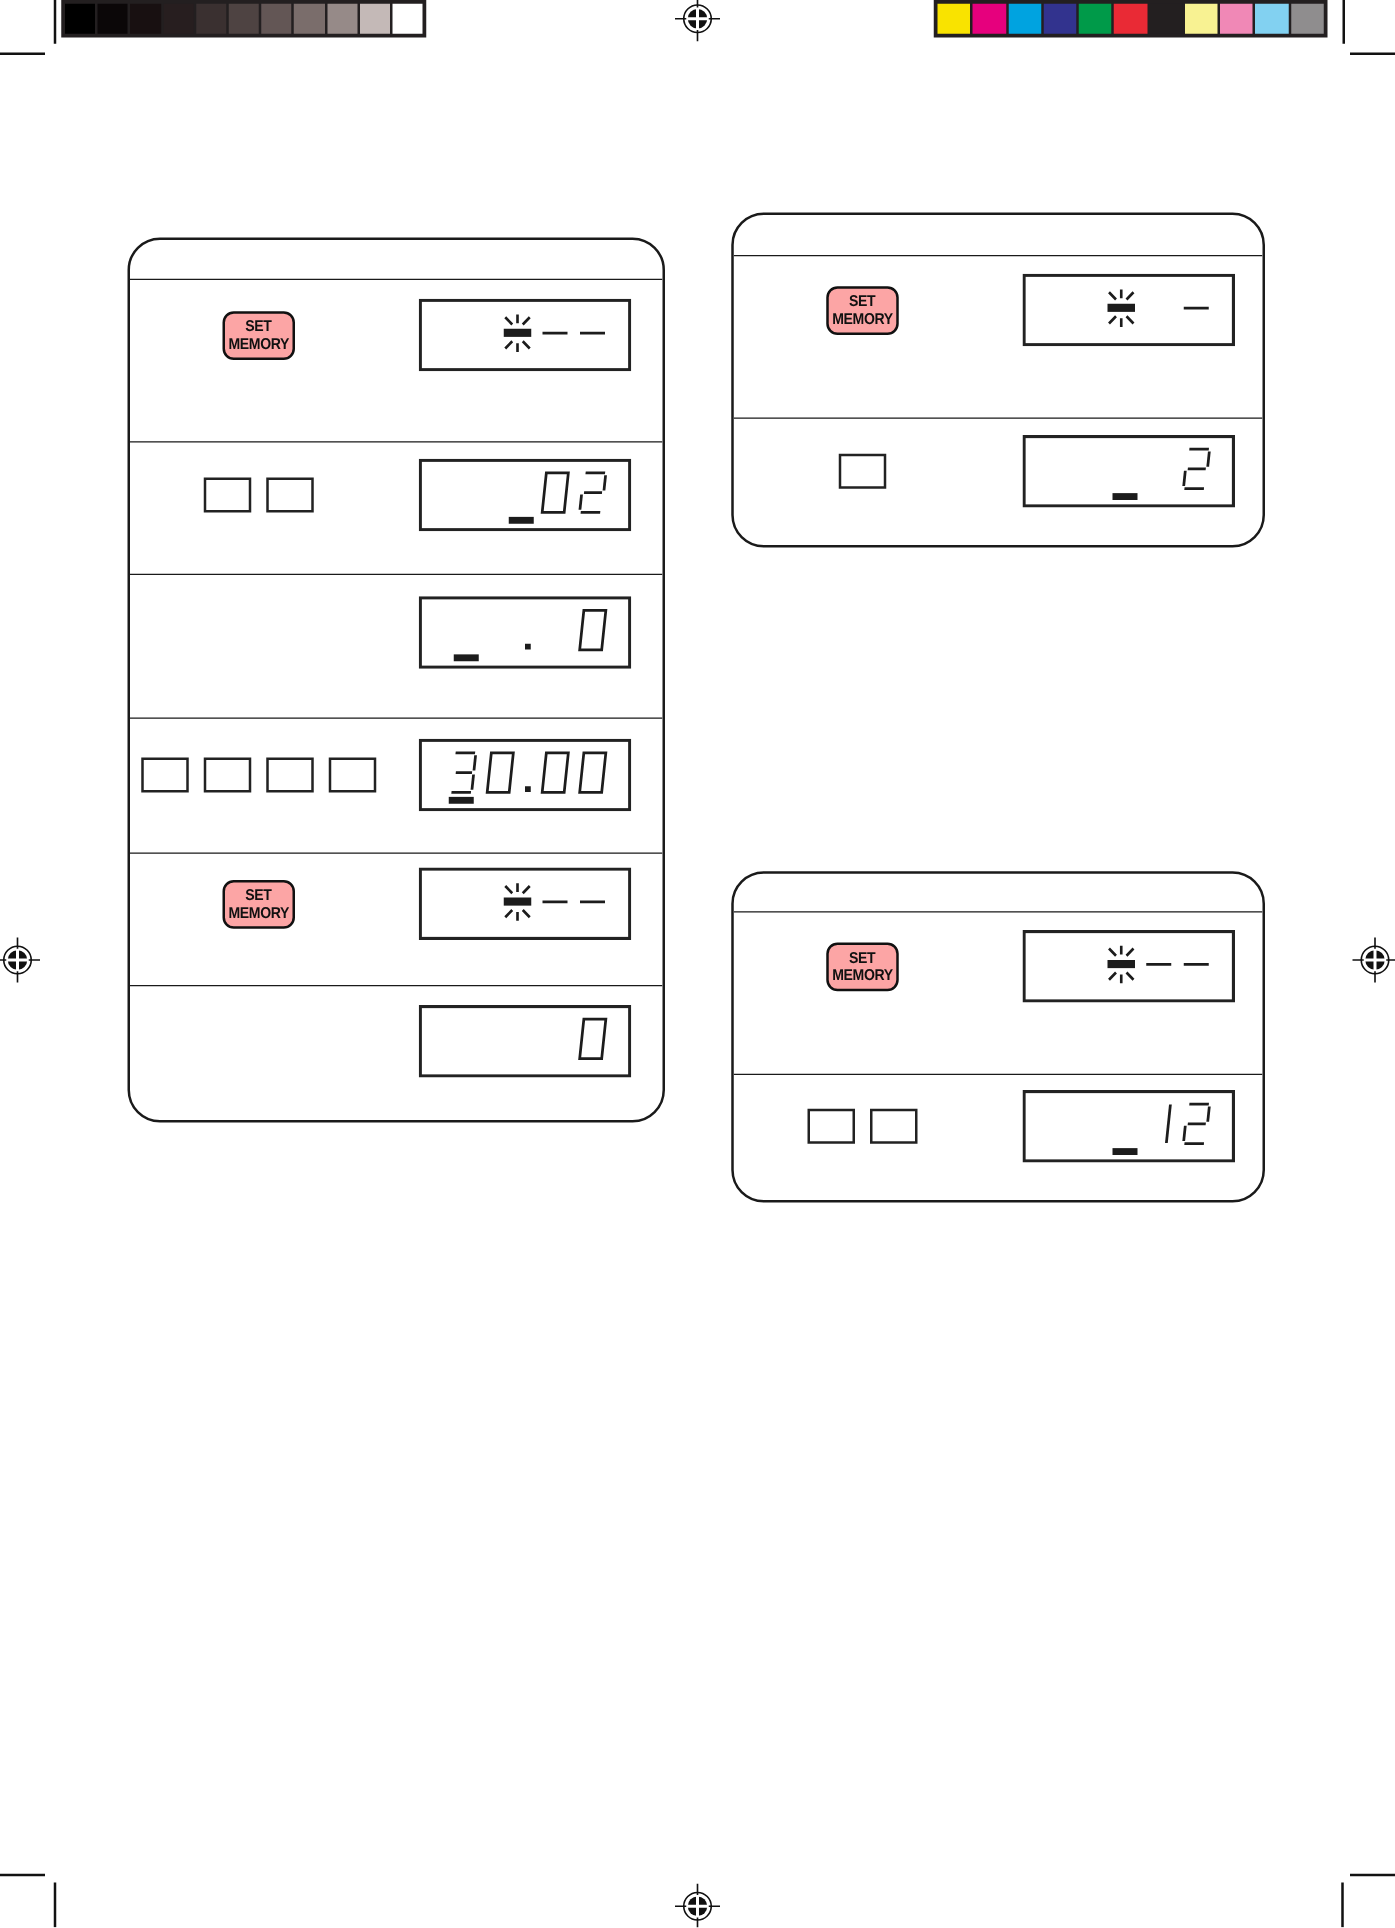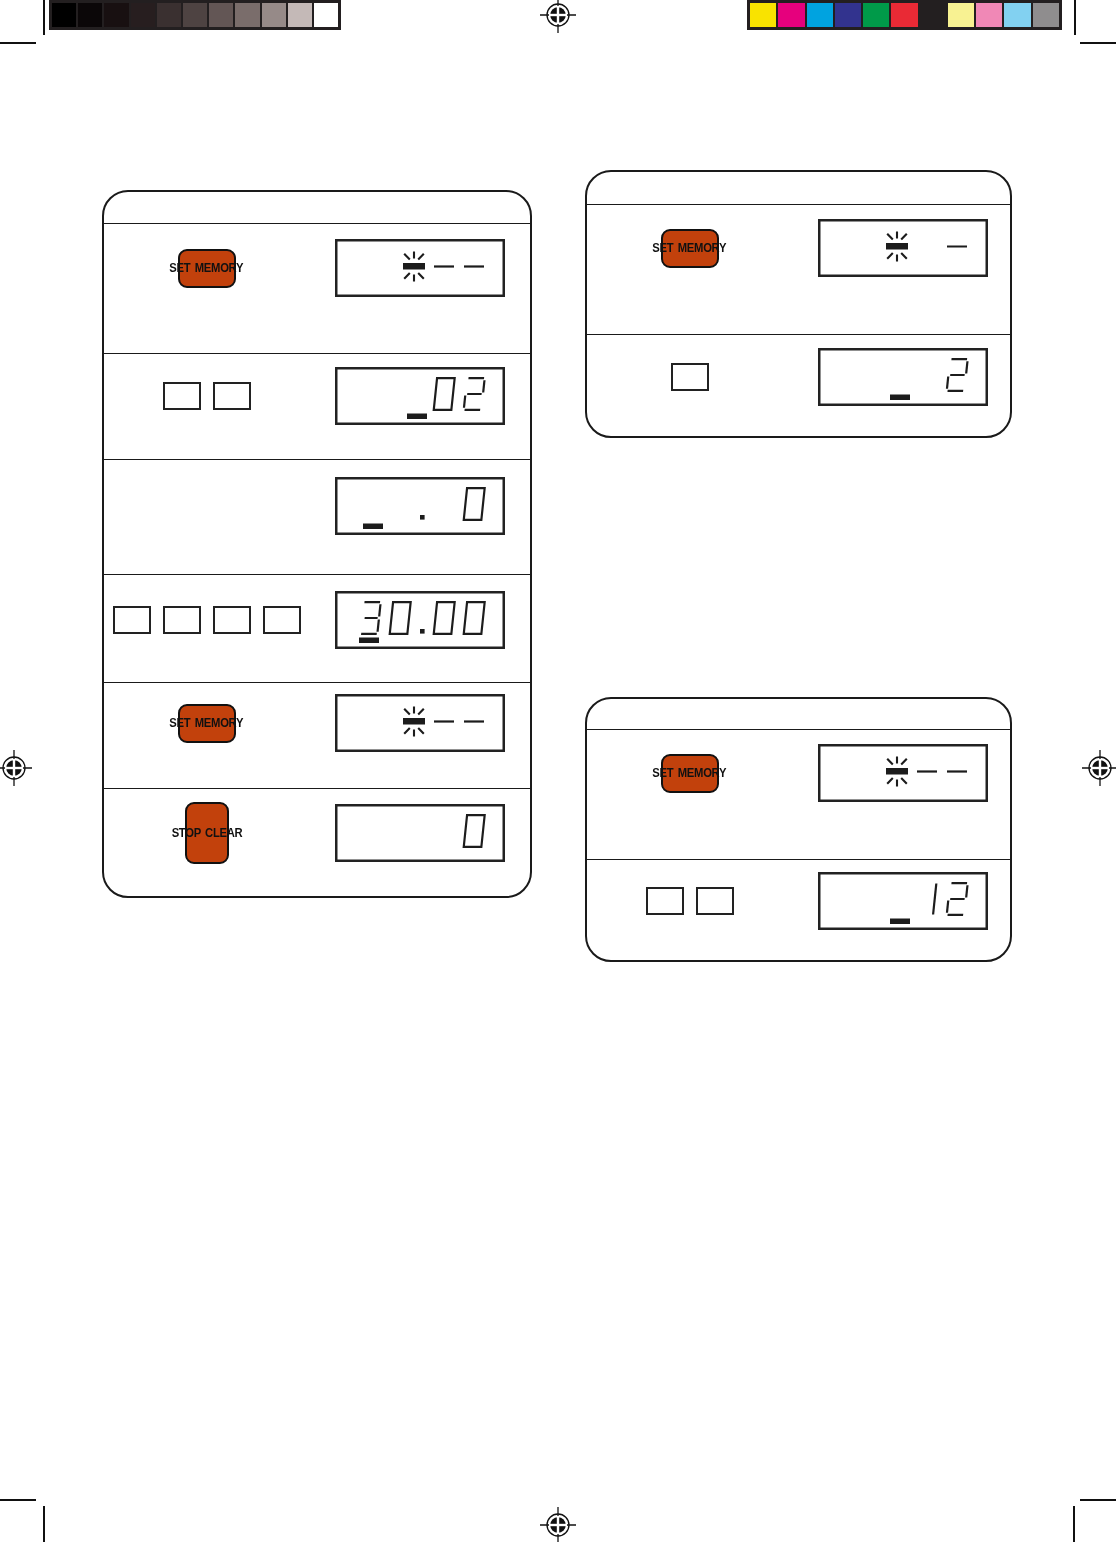--- a/index.html
+++ b/index.html
@@ -15,22 +15,22 @@
   
   .reg { position:absolute; width:40px; height:40px; }
   
   .panel { position:absolute; background:#fff; border:2px solid #1a1a1a; border-radius:26px;
            box-sizing:border-box; overflow:hidden; }
   .panel-header { border-bottom:1.6px solid #1a1a1a; box-sizing:border-box; }
   .panel-row { position:relative; box-sizing:border-box; border-bottom:1.6px solid #1a1a1a; }
   .panel-row.last { border-bottom:none; }
   .cell-left { position:absolute; left:0; width:206px; display:flex; gap:12px;
                align-items:center; justify-content:center; }
-  .btn { background:#c2410c; border:2.5px solid #111; border-radius:9px; box-sizing:border-box;
-         display:flex; flex-direction:row; align-items:center; justify-content:center; }
+  .btn { background:#fca5a5; border:2.5px solid #111; border-radius:9px; box-sizing:border-box;
+         display:flex; flex-direction:column; align-items:center; justify-content:center; }
   .btn-line { font-weight:bold; font-size:12.5px; line-height:1.12; color:#111;
               transform:scaleX(0.9); white-space:nowrap; letter-spacing:-0.3px; }
   .btn-divider { width:34px; border-top:2px solid #111; margin:1px 0; }
   .square { width:38px; height:28px; background:#fff; border:2px solid #222; box-sizing:border-box; }
   .lcd { position:absolute; left:231px; }
   .seg { stroke:#1c1c1c; stroke-width:2.2; fill:none; stroke-linecap:butt; }
 </style>
 </head>
 <body>
 
@@ -195,27 +195,20 @@
             <rect x="1.25" y="1.25" width="167.5" height="55.5" fill="#fff" stroke="#222" stroke-width="2.5"></rect>
             <g transform="translate(68,11)">
               <rect x="0" y="13" width="22" height="6.5" fill="#1c1c1c"></rect>
               <path d="M11 1.5 L11 8.5 M1.2 3.8 L6.8 9.6 M20.8 3.8 L15.2 9.6 M11 24.5 L11 31.5 M1.2 28.8 L6.8 23 M20.8 28.8 L15.2 23" stroke="#1c1c1c" stroke-width="2.1" fill="none"></path>
             </g>
             <path class="seg" d="M99 27.5 L119 27.5"></path>
             <path class="seg" d="M129 27.5 L149 27.5"></path>
           </svg>
         </div>
         <div class="panel-row last" style="height: 110px;">
-          <div class="cell-left" style="top: 13px;">
-            <div class="btn" style="width: 44px; height: 62px;">
-              <div class="btn-line">STOP</div>
-              <div class="btn-divider"></div>
-              <div class="btn-line">CLEAR</div>
-            </div>
-          </div>
           <svg class="lcd" width="170" height="58" style="top:15px">
             <rect x="1.25" y="1.25" width="167.5" height="55.5" fill="#fff" stroke="#222" stroke-width="2.5"></rect>
             <g transform="translate(131,10) skewX(-6)">
               <path class="seg" d="M1.2 1.2 L18.8 1.2 L18.8 32.8 L1.2 32.8 Z"></path>
             </g>
           </svg>
         </div>
       </div>
       <div class="panel" style="left: 585px; top: 170px; width: 427px; height: 268px;">
         <div class="panel-header" style="height: 33px;"></div>

